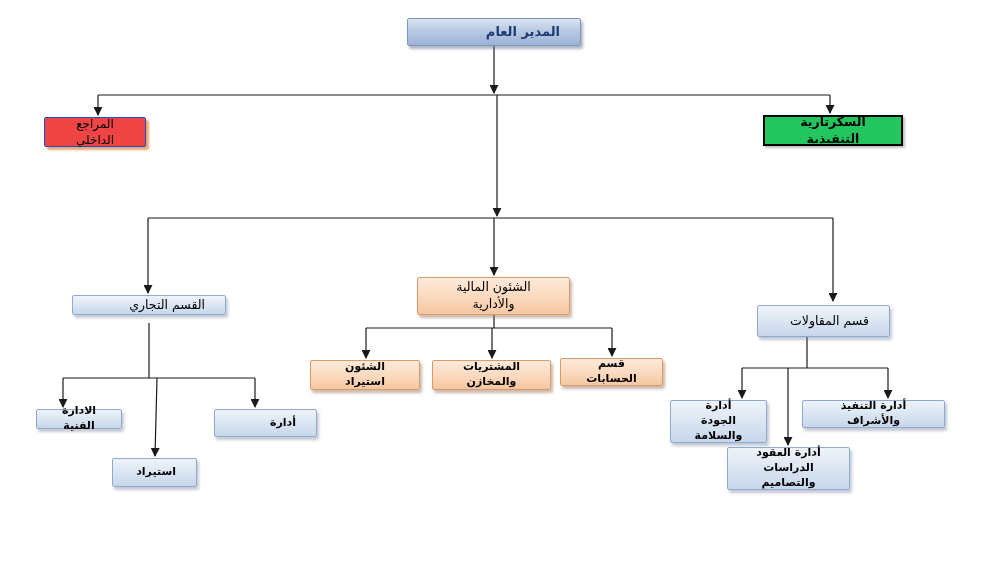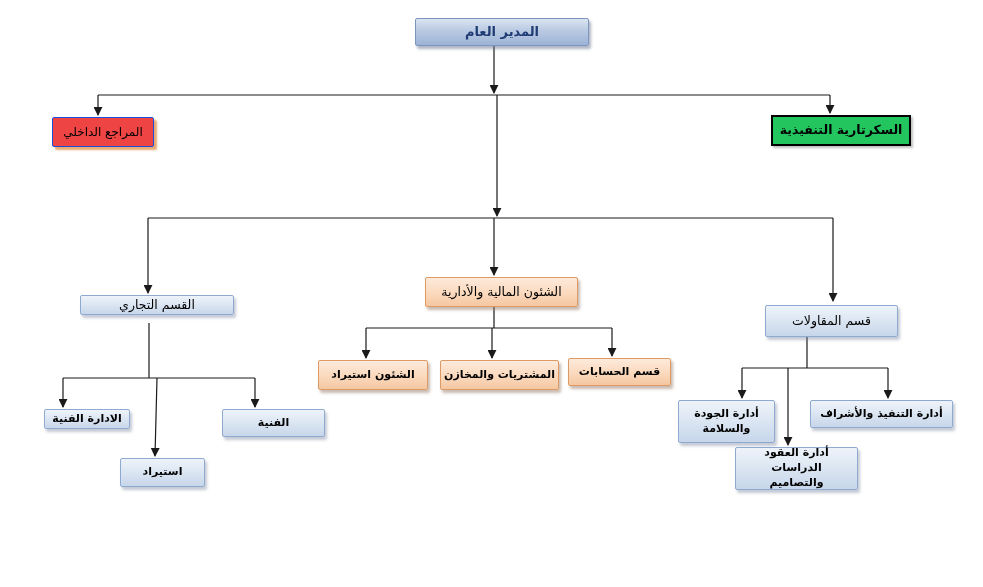--- a/index.html
+++ b/index.html
@@ -6,29 +6,28 @@
   .canvas{
     position:relative;
     width:983px;height:587px;
     background:#fff;
     font-family:"DejaVu Sans",sans-serif;
     overflow:hidden;
   }
   svg.connectors{position:absolute;left:0;top:0;width:983px;height:587px;}
   .node{
     position:absolute;
-    display:flex;align-items:center;justify-content:center;
+    display:flex;align-items:center;
     text-align:center;
     box-sizing:border-box;
     direction:rtl;
     color:#000;
     border-radius:2px;
     line-height:1.35;
-    padding:1px 3px;
-    margin-left:8px;
+    padding:1px 20px;
   }
   .node .lbl{display:block;}
   
   .blue-grad{
     background:linear-gradient(180deg,#dae4f1 0%,#b9c9e2 45%,#9db3d6 100%);
     border:1px solid #7d96bf;
     box-shadow:2px 3px 3px rgba(110,120,145,.55);
     color:#1f3b73;
     font-weight:bold;
     font-size:13px;
@@ -117,32 +116,32 @@
   <div class="node orange" style="left:44px;top:117px;width:102px;height:30px;">
     <span class="lbl">المراجع الداخلي</span>
   </div>
   <div class="node yellow" style="left:763px;top:115px;width:140px;height:31px;">
     <span class="lbl">السكرتارية التنفيذية</span>
   </div>
 
   <div class="node blue" style="left:72px;top:295px;width:154px;height:20px;">
     <span class="lbl">القسم التجاري</span>
   </div>
-  <div class="node peach" style="left:417px;top:277px;width:153px;height:30px;">
+  <div class="node peach" style="left:417px;top:277px;width:153px;height:38px;">
     <span class="lbl">الشئون المالية والأدارية</span>
   </div>
   <div class="node blue" style="left:757px;top:305px;width:133px;height:32px;">
     <span class="lbl">قسم المقاولات</span>
   </div>
 
   <div class="node blue small" style="left:36px;top:409px;width:86px;height:20px;">
     <span class="lbl">الادارة الفنية</span>
   </div>
   <div class="node blue small" style="left:214px;top:409px;width:103px;height:28px;">
-    <span class="lbl">الفنية</span>
+    <span class="lbl">أدارة</span>
   </div>
   <div class="node blue small" style="left:112px;top:458px;width:85px;height:29px;">
     <span class="lbl">استيراد</span>
   </div>
 
   <div class="node peach small" style="left:310px;top:360px;width:110px;height:30px;">
     <span class="lbl">الشئون استيراد</span>
   </div>
   <div class="node peach small" style="left:432px;top:360px;width:119px;height:30px;">
     <span class="lbl">المشتريات والمخازن</span>

